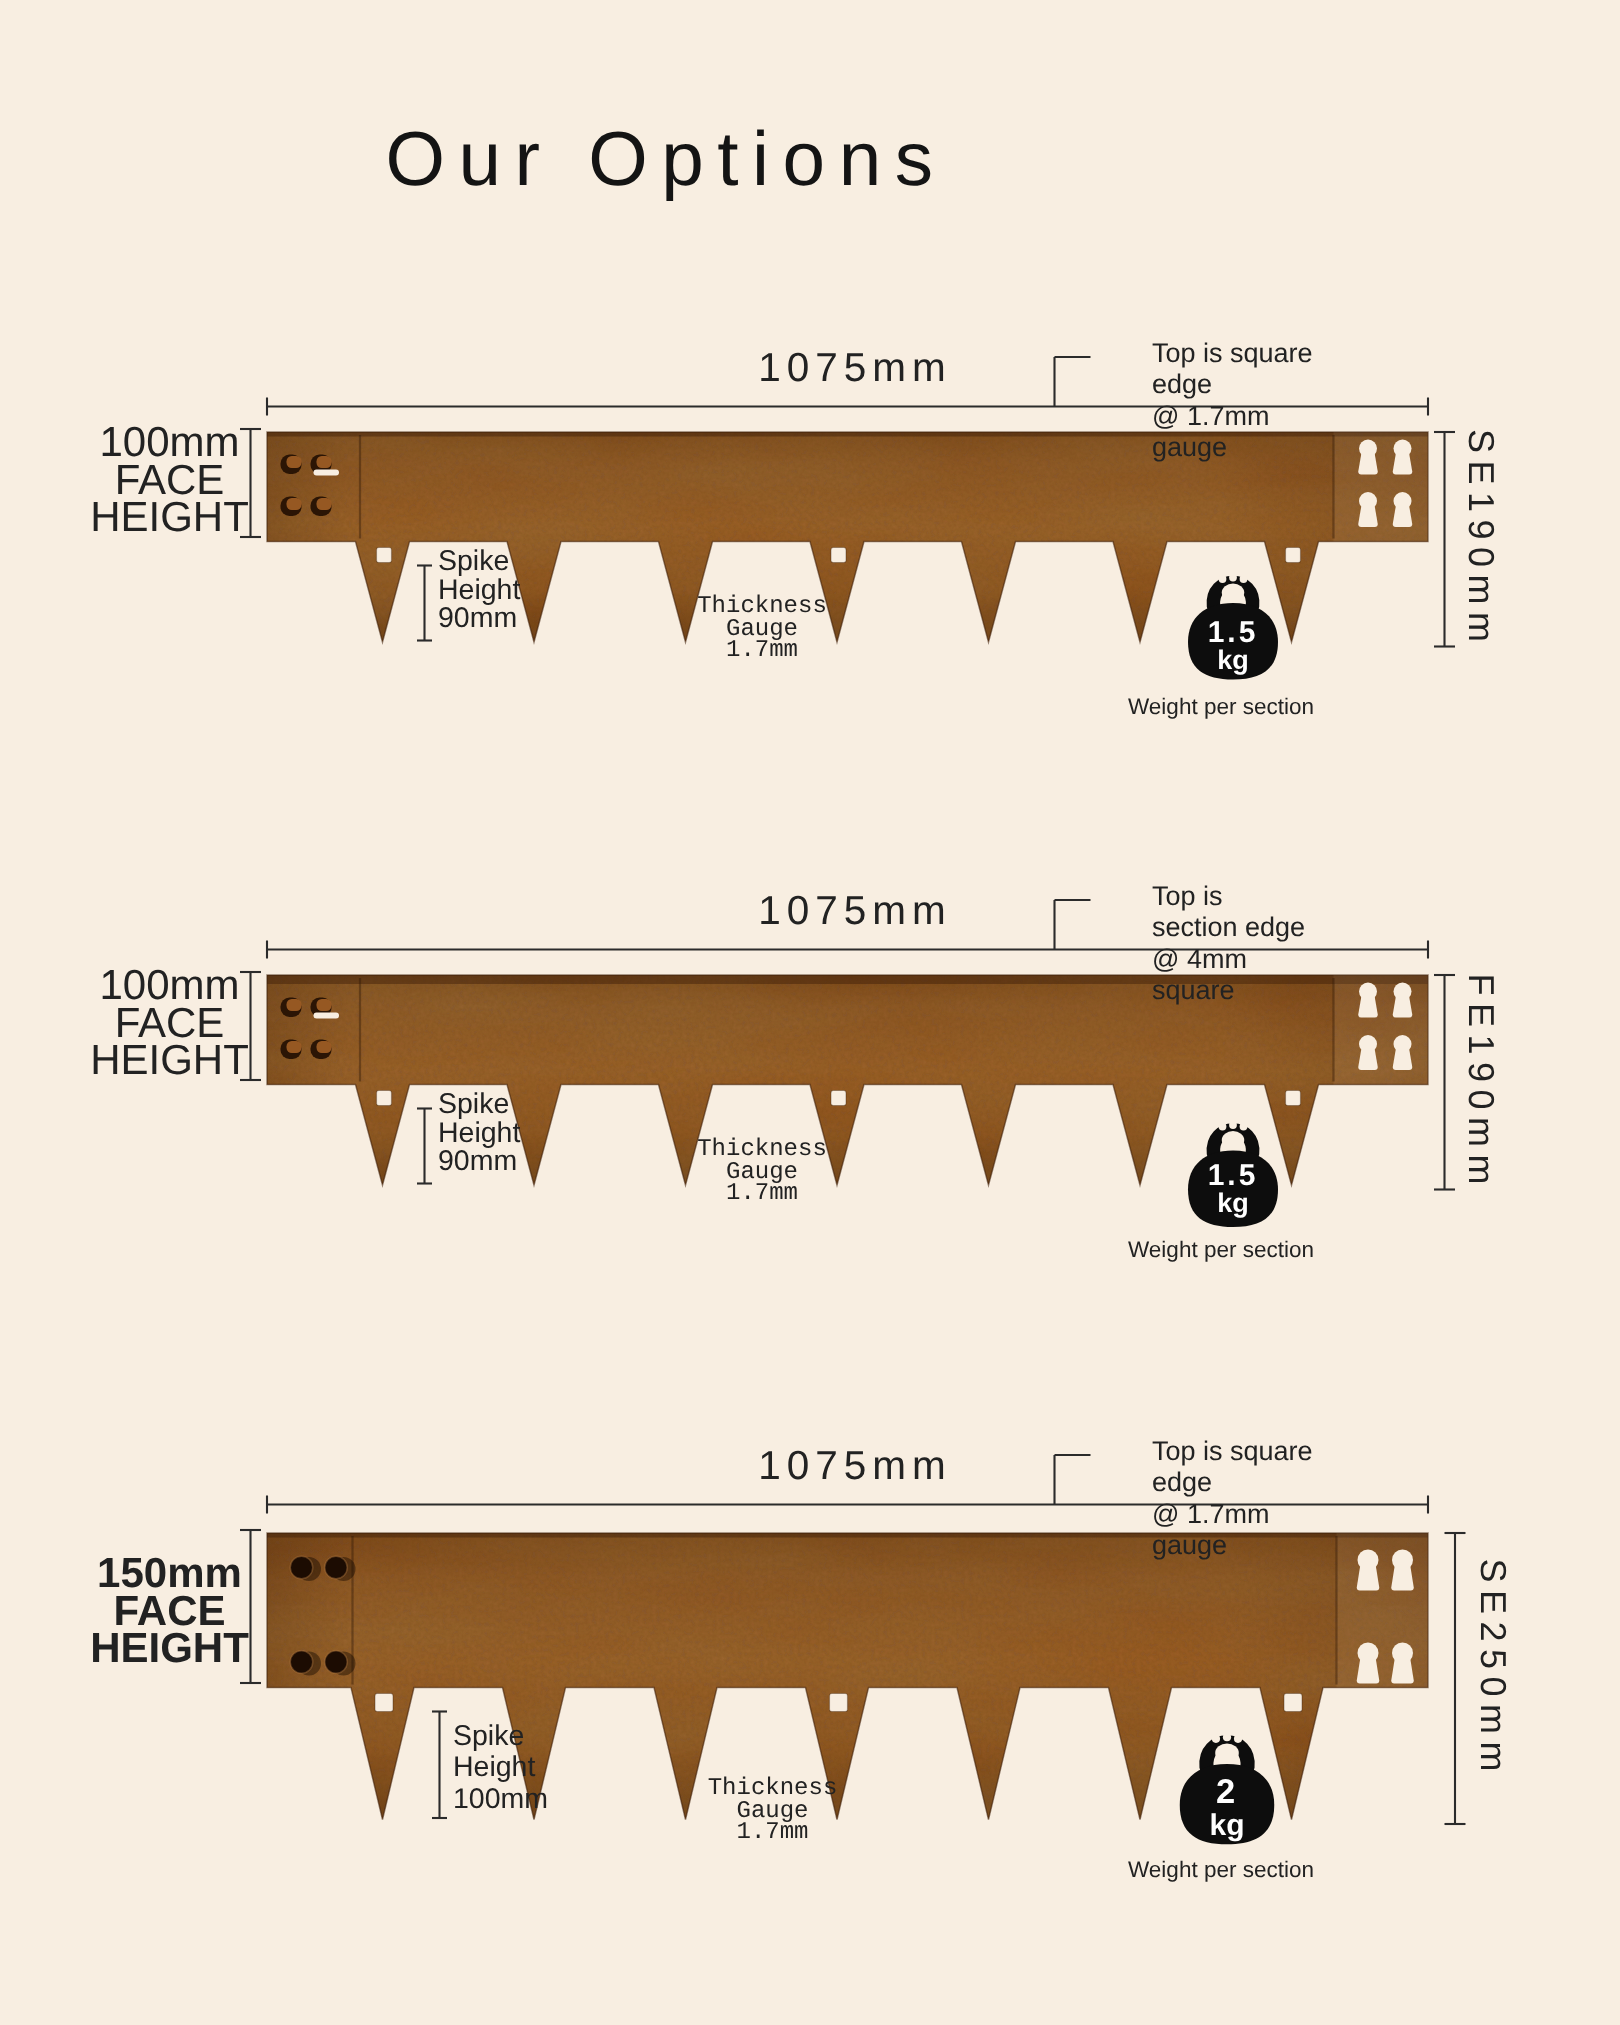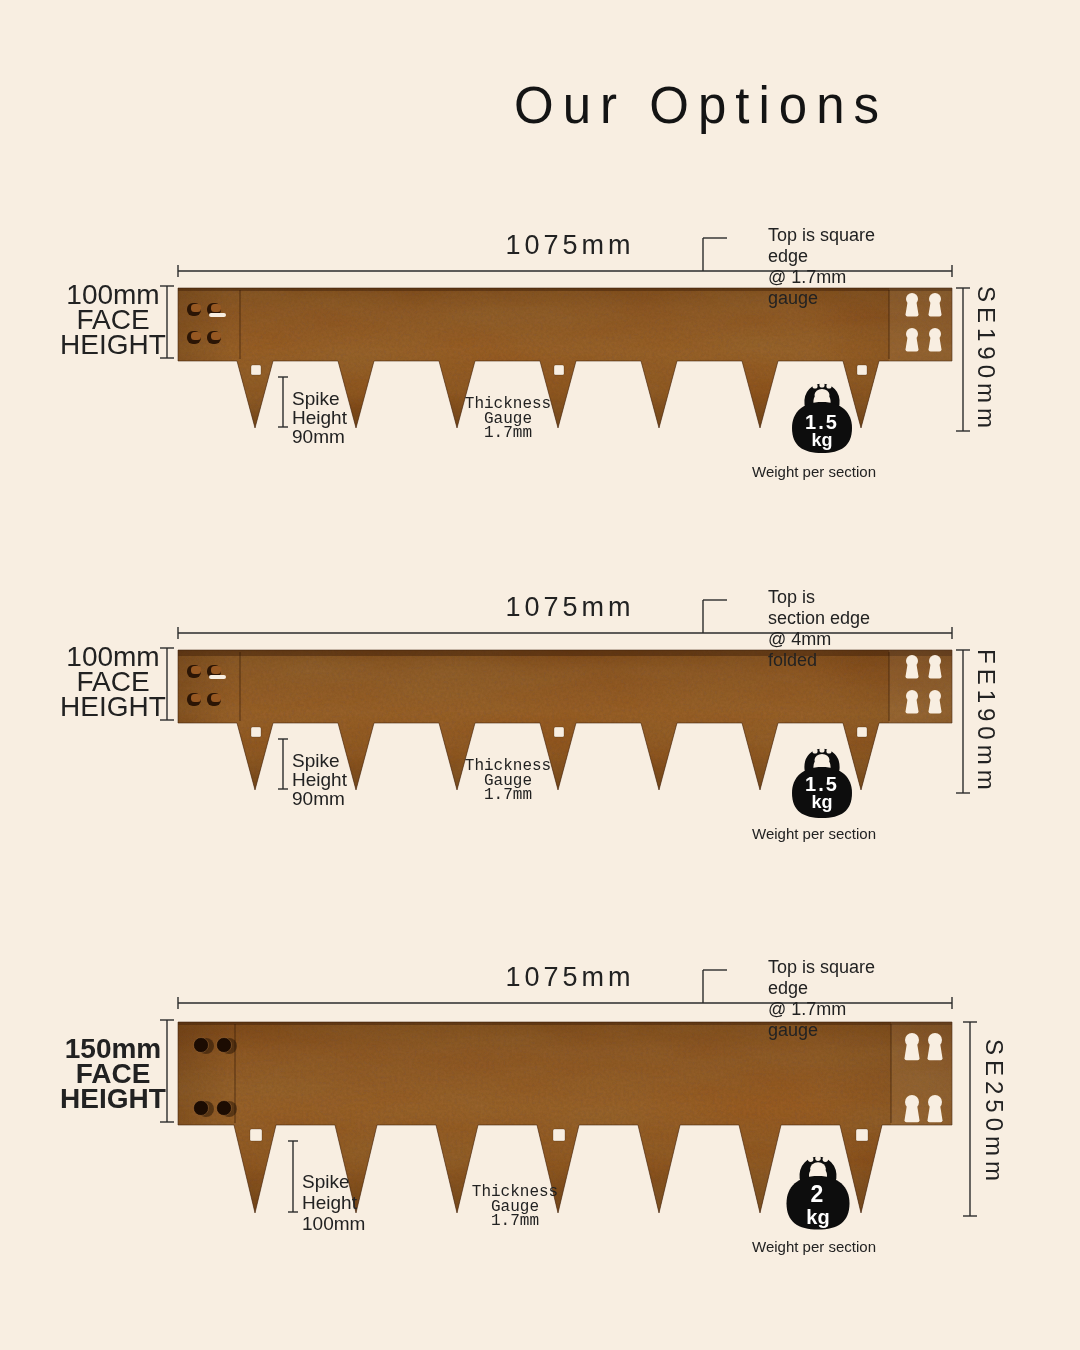--- a/index.html
+++ b/index.html
@@ -2,35 +2,35 @@
 <html><head>
 <meta charset="utf-8">
 <style>
   html,body{margin:0;padding:0;}
   body{
     width:1080px;height:1350px;position:relative;overflow:hidden;
     background:#f8eee1;color:#222;
     font-family:"Liberation Sans","DejaVu Sans",sans-serif;
   }
   .title{
-    position:absolute;left:0;top:76px;width:888px;text-align:right;
+    position:absolute;left:0;top:76px;width:888px;text-align:center;
     font-size:51px;font-weight:500;letter-spacing:9px;color:#141414;
   }
   .sec{position:absolute;left:0;width:876px;}
   #sec0{top:180px;height:340px;}
   #sec1{top:542px;height:340px;}
   #sec2{top:912px;height:438px;}
   svg.diagram{position:absolute;left:0;top:0;display:block;}
   .lbl{position:absolute;color:#222;}
   .len-label{left:570px;top:50px;transform:translateX(-50%);font-size:27px;font-weight:500;letter-spacing:4px;white-space:nowrap;}
   .callout{left:768px;top:45px;font-size:18px;line-height:21px;font-weight:500;}
   .face-label{left:113px;transform:translateX(-50%);text-align:center;font-size:28px;line-height:25px;font-weight:500;white-space:nowrap;}
   .layout-a .face-label{top:102px;}
   .layout-b .face-label{top:124px;font-weight:bold;}
-  .spike-label{font-size:19px;margin-top:24px;}
+  .spike-label{font-size:19px;}
   .layout-a .spike-label{left:292px;top:185px;line-height:19px;}
   .layout-b .spike-label{left:302px;top:235px;line-height:21px;}
   .thick-label{transform:translateX(-50%);text-align:center;font-size:16px;line-height:14.5px;font-family:Liberation Mono, monospace;}
   .layout-a .thick-label{left:508px;top:217px;}
   .layout-b .thick-label{left:515px;top:273px;}
   .code-label{
     writing-mode:vertical-rl;text-align:center;height:160px;
     font-size:24px;letter-spacing:5px;font-weight:400;white-space:nowrap;
   }
   .layout-a .code-label{left:972px;top:100px;}
@@ -259,21 +259,21 @@
         <ellipse cx="822" cy="218" rx="7.5" ry="6" fill="#f8eee1"></ellipse>
         <path d="M792,251 C792,235 803,225 822,225
                  C841,225 852,235 852,251
                  C852,269 841,276 822,276
                  C803,276 792,269 792,251 Z" fill="#0d0d0d"></path>
       </g>
     </svg>
   <div class="lbl len-label">1075mm</div>
   <div class="lbl callout">
     <div>Top is section edge</div>
-    <div>@ 4mm folded</div>
+    <div>@ 4mm square</div>
   </div>
   <div class="lbl face-label">
     <div>100mm</div>
     <div>FACE</div>
     <div>HEIGHT</div>
   </div>
   <div class="lbl spike-label">
     <div>Spike</div>
     <div>Height</div>
     <div>90mm</div>

